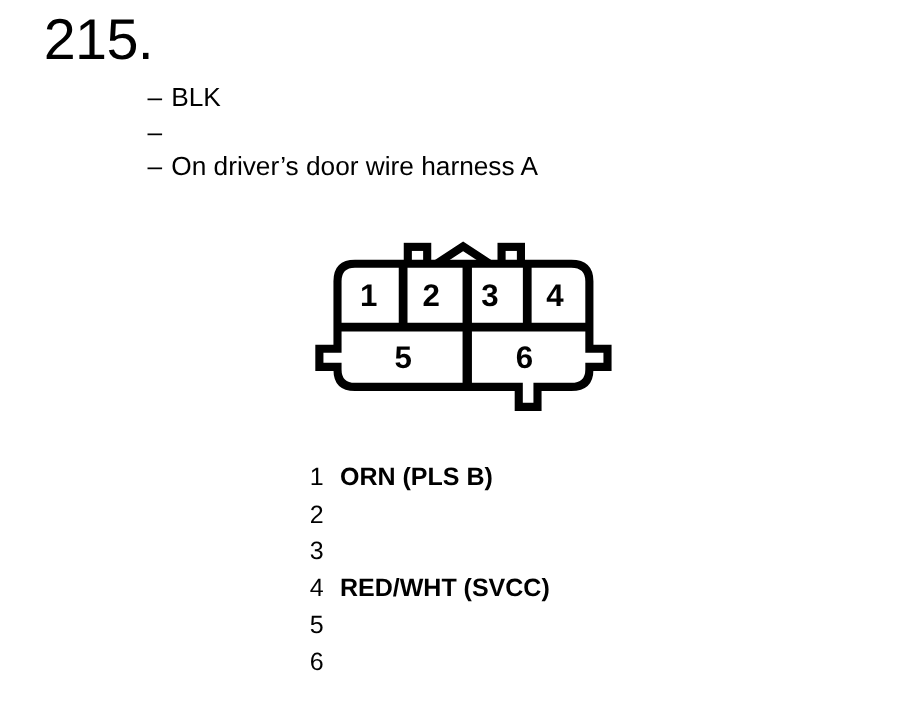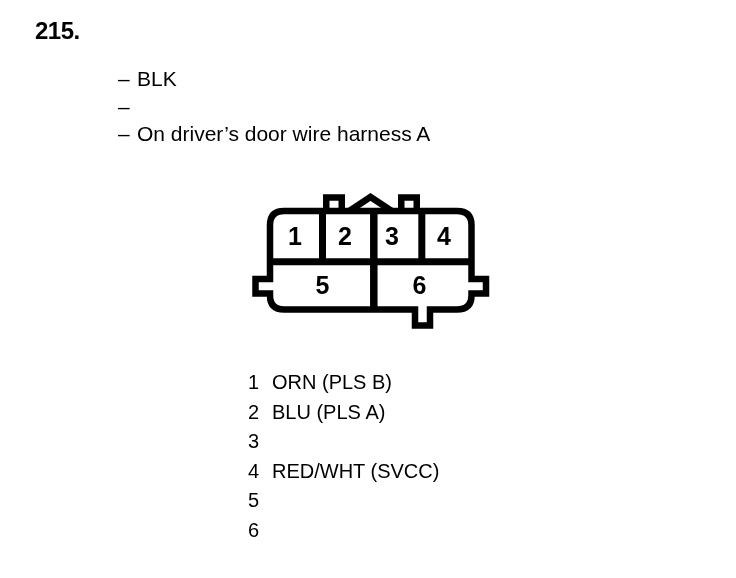--- a/index.html
+++ b/index.html
@@ -14,22 +14,22 @@
     position: relative;
     width: 736px; height: 578px;
     background: #ffffff;
   }
   
   .fig-title {
     position: absolute;
     left: 35px; top: 11px;
     display: flex;
     gap: 21px;
-    font-size: 24px;
-    font-weight: bold;
+    font-size: 46px;
+    font-weight: normal;
     letter-spacing: -0.5px;
     white-space: nowrap;
     line-height: 40px;
   }
   
   .notes {
     position: absolute;
     left: 118px; top: 65px;
     font-size: 21px;
     line-height: 27.6px;
@@ -51,21 +51,21 @@
   }
   
   .legend {
     position: absolute;
     left: 245px; top: 368px;
     font-size: 20px;
     line-height: 29.5px;
   }
   .pin-row { display: flex; white-space: nowrap; }
   .pin-num { width: 14px; text-align: right; }
-  .pin-label { margin-left: 13px; }
+  .pin-label { margin-left: 13px; font-weight: bold; }
 </style>
 </head>
 <body>
 
 <div class="page">
 
   <div class="fig-title">
     <span>215.</span>
   </div>
 
@@ -128,21 +128,20 @@
     </svg>
   </div>
 
   <div class="legend">
     <div class="pin-row">
       <span class="pin-num">1</span>
       <span class="pin-label">ORN (PLS B)</span>
     </div>
     <div class="pin-row">
       <span class="pin-num">2</span>
-      <span class="pin-label">BLU (PLS A)</span>
     </div>
     <div class="pin-row">
       <span class="pin-num">3</span>
     </div>
     <div class="pin-row">
       <span class="pin-num">4</span>
       <span class="pin-label">RED/WHT (SVCC)</span>
     </div>
     <div class="pin-row">
       <span class="pin-num">5</span>

